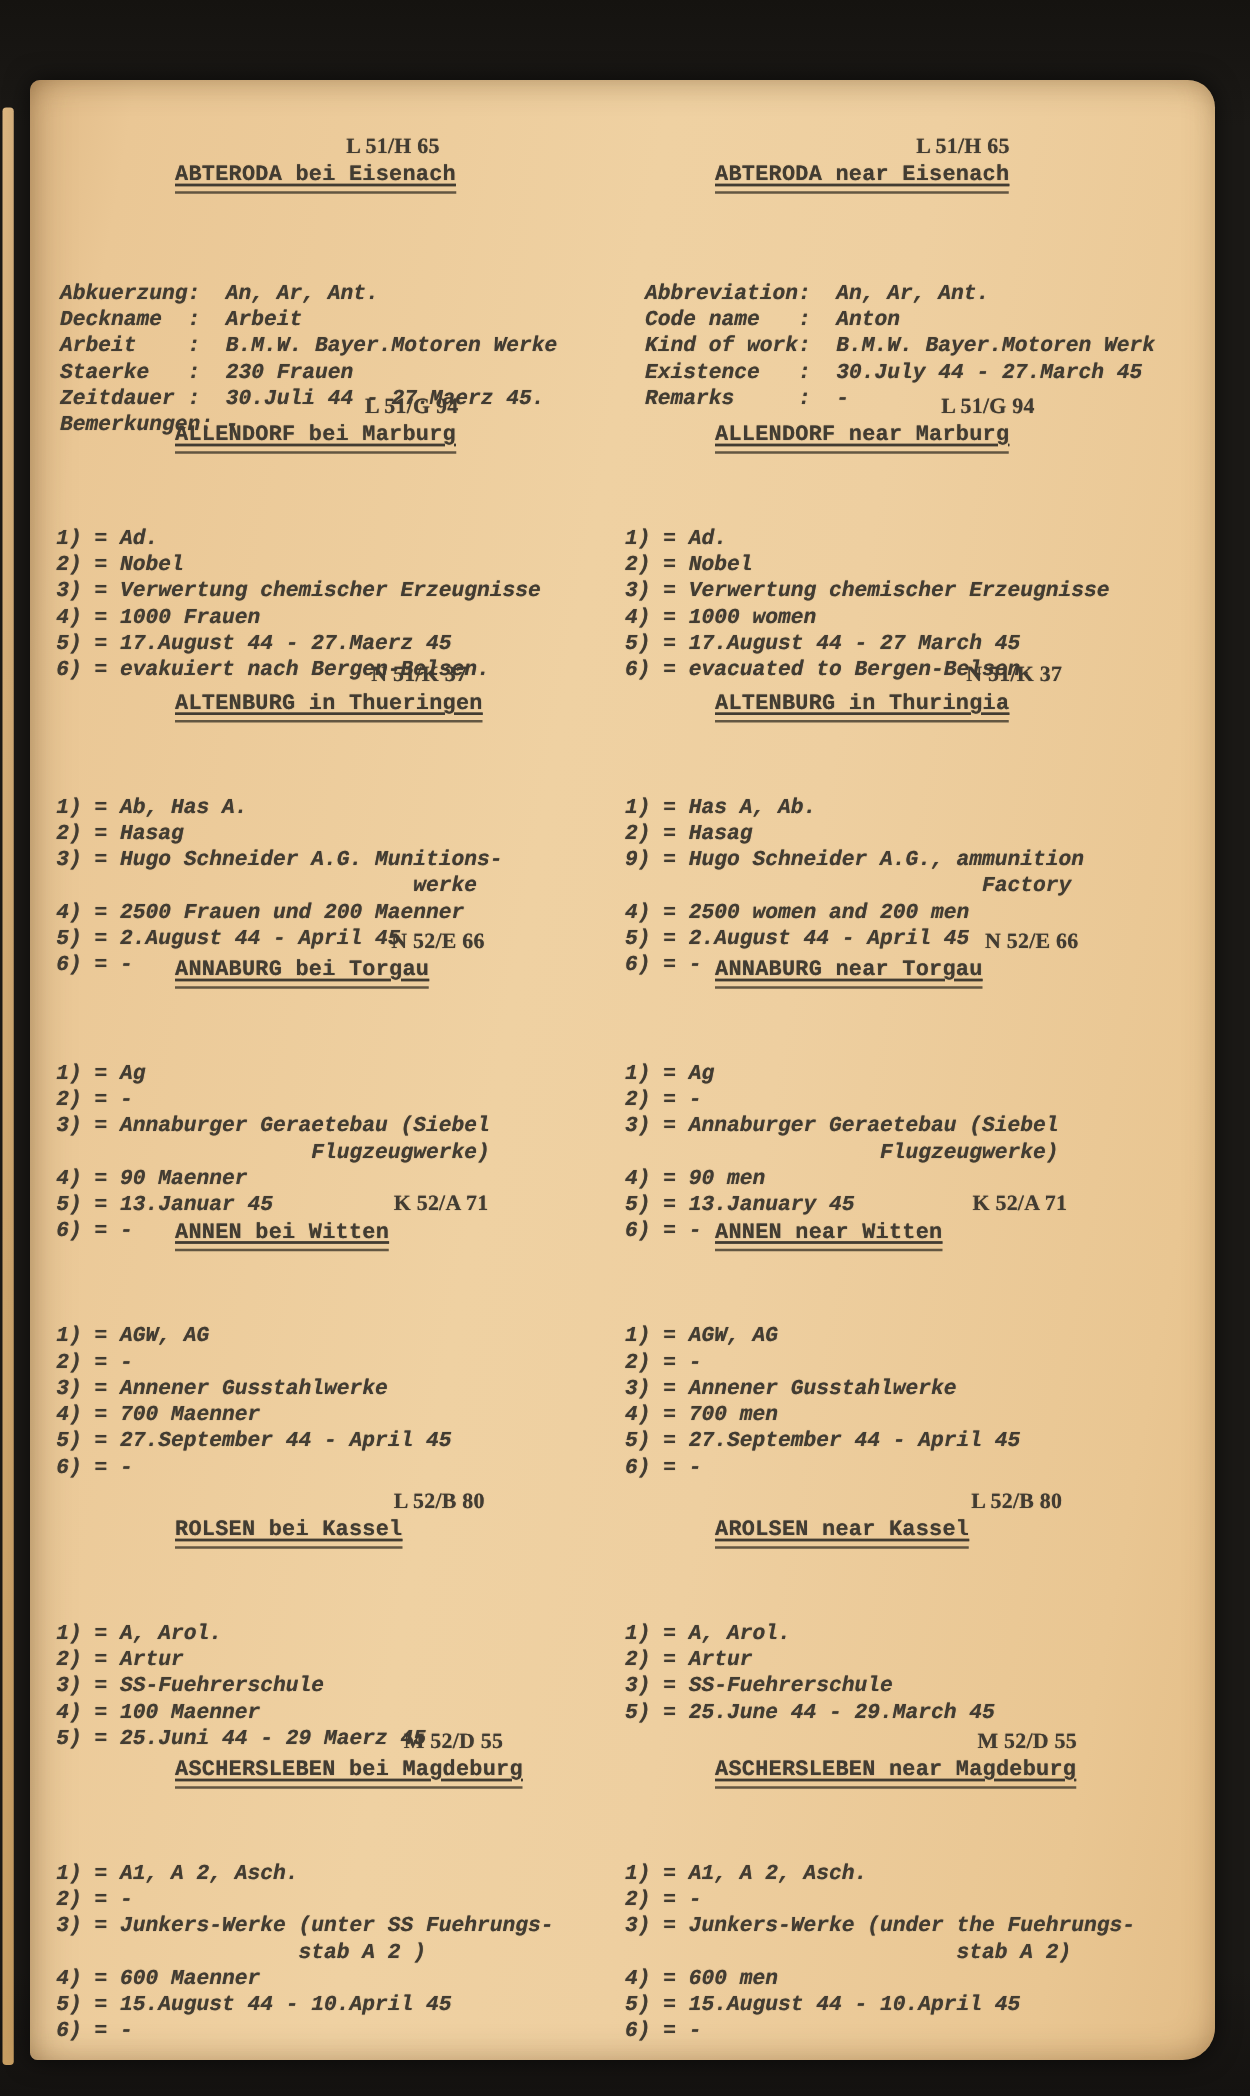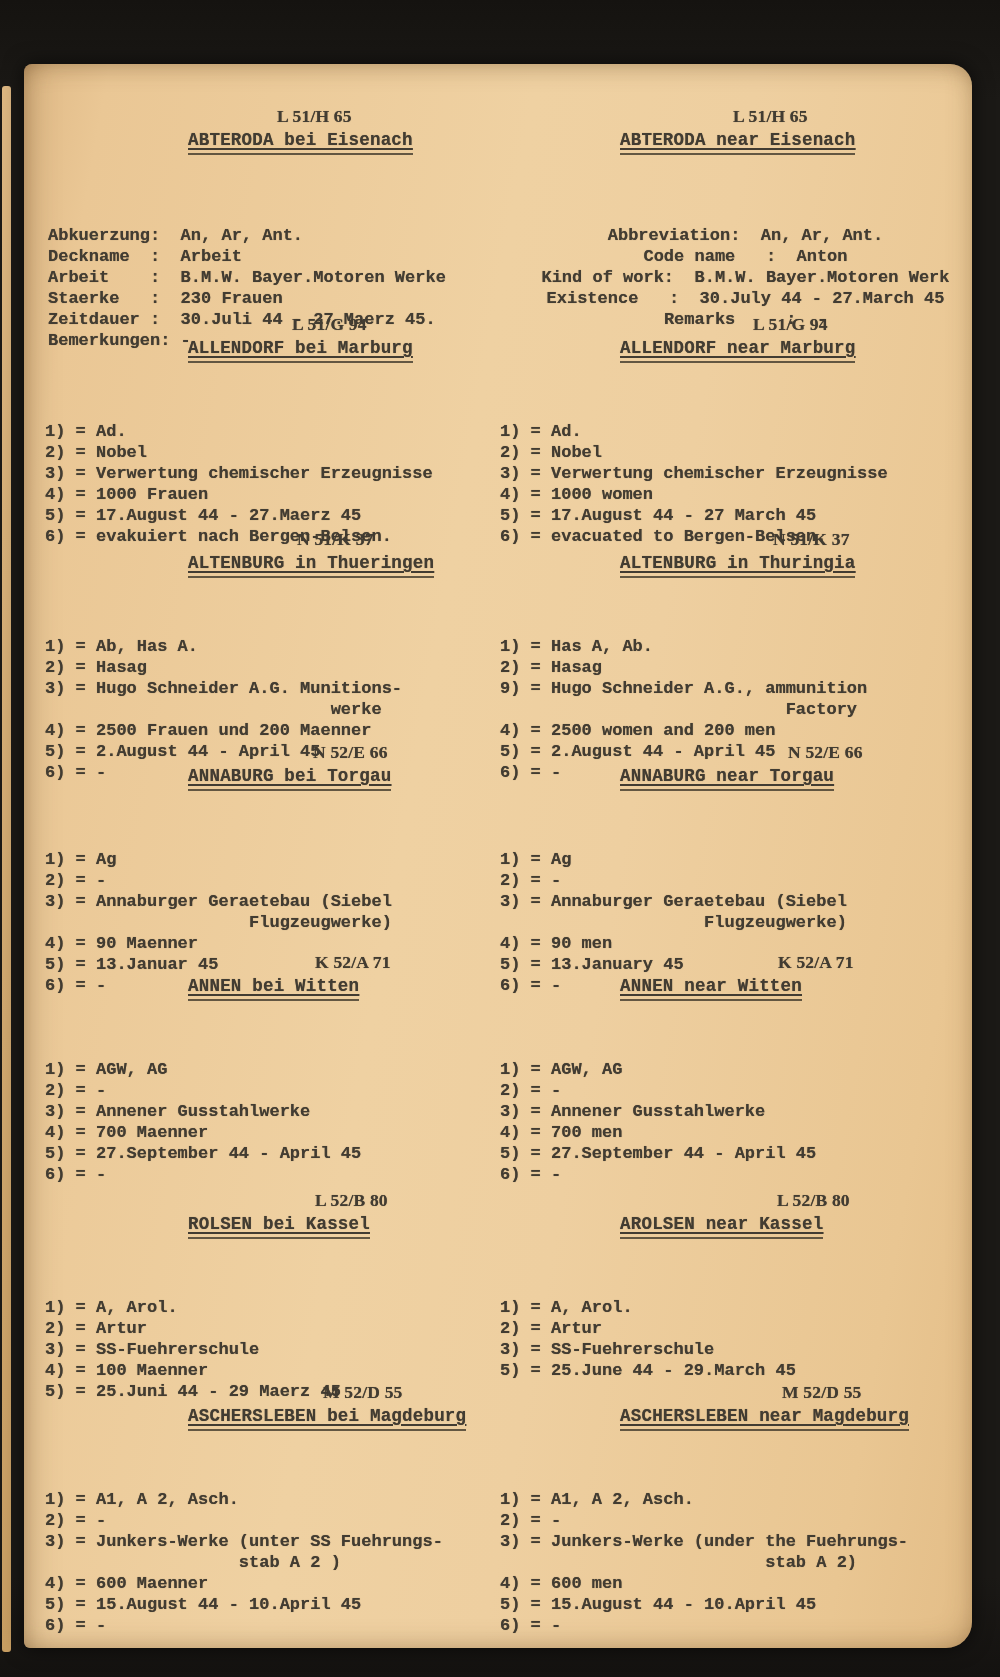--- a/index.html
+++ b/index.html
@@ -26,27 +26,27 @@
     position:absolute;inset:0;color:#423c32;font-size:17px;font-weight:700;
     text-shadow:0 0 .7px rgba(62,54,40,.75);
   }
   .entry{position:absolute;left:0;width:1000px;}
   .col{position:absolute;top:0;}
   .col.left{left:33px;width:432px;}
   .col.right{left:465px;width:510px;}
   .heading{position:relative;white-space:pre;font-size:17.5px;line-height:24px;letter-spacing:.2px;}
   .title{
     text-decoration:underline;text-decoration-thickness:2px;text-underline-offset:3px;
-    border-bottom:2px solid rgba(64,56,42,.8);padding-bottom:3px;margin-left:48px;
+    border-bottom:2px solid rgba(64,56,42,.8);padding-bottom:3px;
   }
   .grid{position:absolute;top:0;font-family:Liberation Serif, serif;}
-  .rows{margin-top:13px;padding-left:12px;}
+  .rows{margin-top:13px;padding-left:12px;font-style:italic;}
   .entry.fields .rows{margin-top:25px;padding-left:15px;}
   .col.right .rows{padding-left:35px;}
-  .entry.fields .col.right .rows{padding-left:51px;text-align:center;}
+  .entry.fields .col.right .rows{padding-left:51px;}
   .row{white-space:pre;line-height:21px;min-height:21px;}
 </style>
 </head>
 <body>
 
 <div class="canvas">
   <div class="under-strip"></div>
   <div class="page"></div>
   <div class="content">
 

